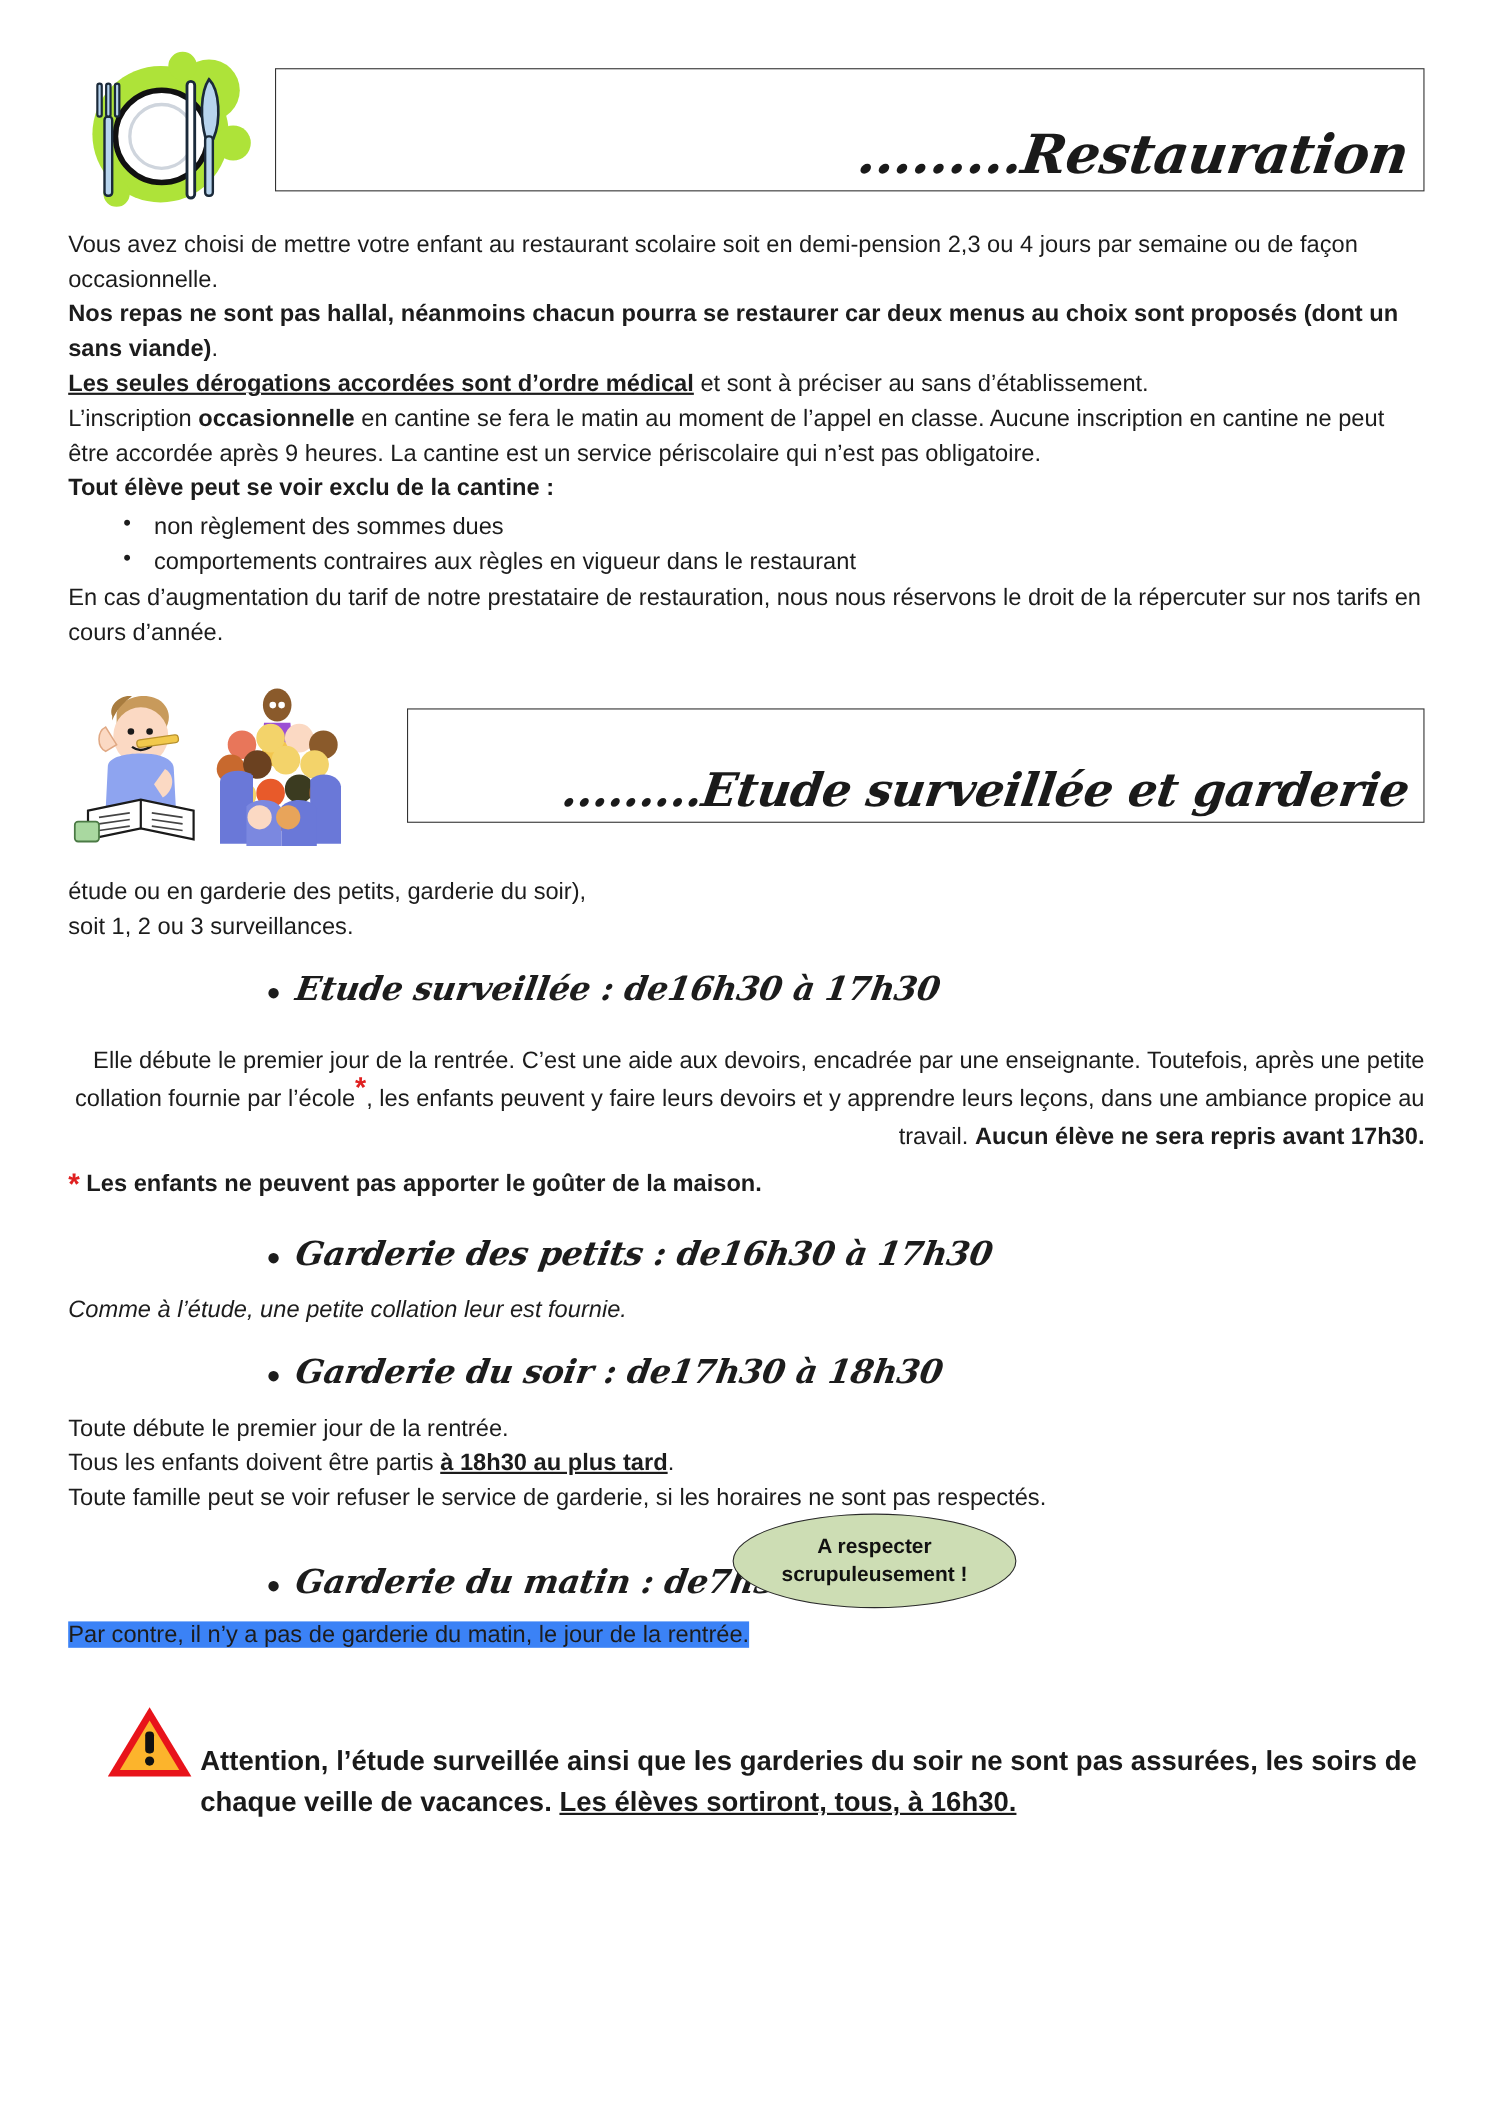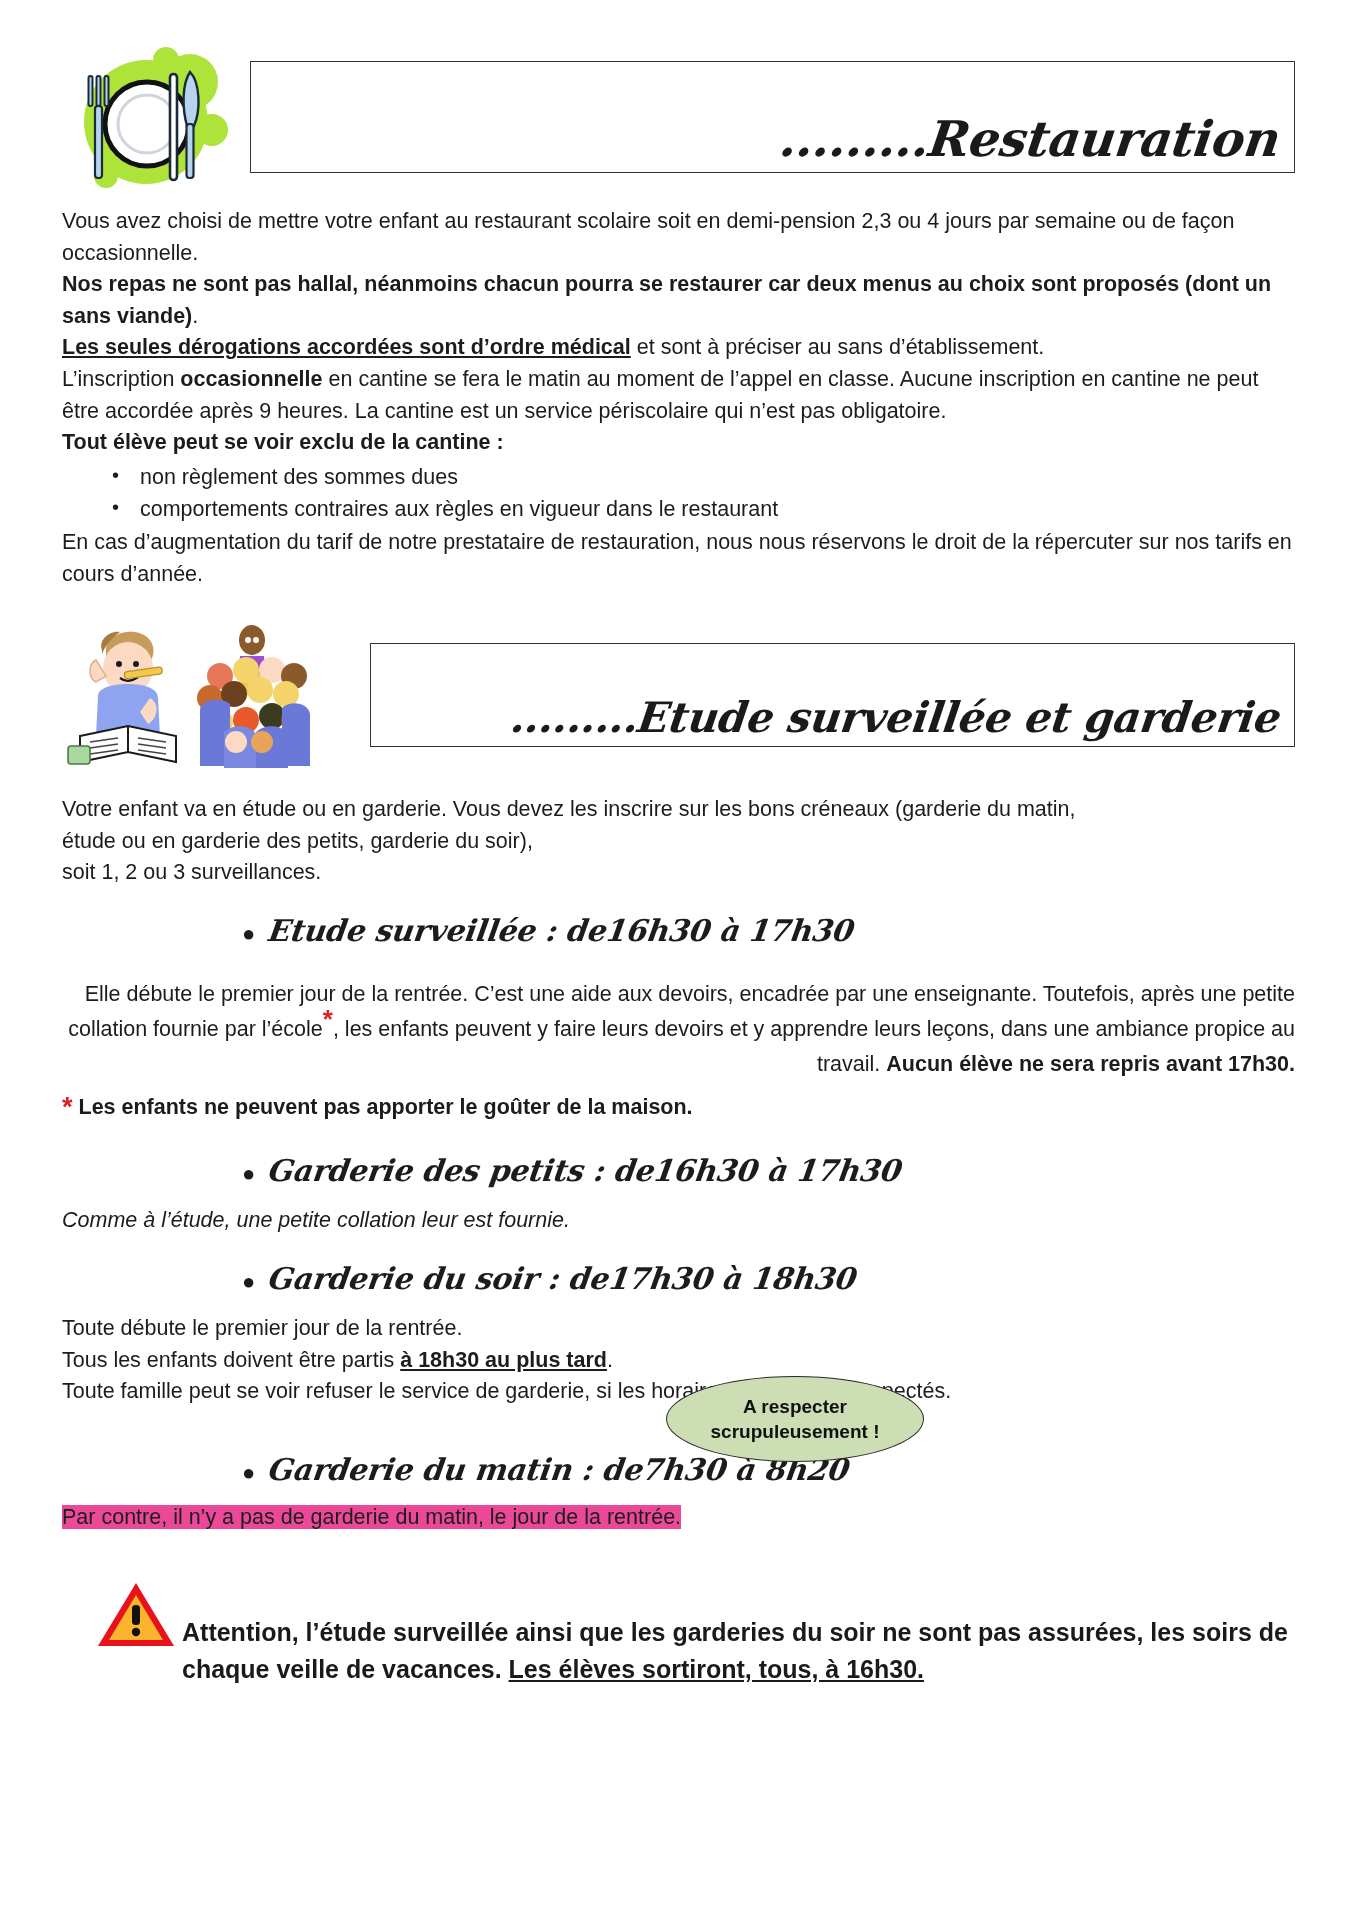--- a/index.html
+++ b/index.html
@@ -76,21 +76,21 @@
     font-size: 26px;
     line-height: 0;
     vertical-align: super;
   }
   .red-star-lead {
     color: #e02020;
     font-weight: 700;
     font-size: 27px;
     vertical-align: -2px;
   }
-  .highlight { background: #ec4899; }
+  .highlight { background: #3b82f6; }
 
   ul.dots {
     margin: 2px 0 0 0;
     padding-left: 78px;
     list-style: none;
   }
   ul.dots li {
     position: relative;
     font-size: 21.5px;
     line-height: 1.52;
@@ -318,21 +318,20 @@
       </svg>
     </div>
 
     <div class="banner-box" style="height:104px;">
       <div class="banner-title" style="font-size:42px;">.........Etude surveillée et garderie</div>
     </div>
   </div>
 
   <div class="body-text" style="margin:24px 62px 0 62px;">
 
-    <p class="para">Votre enfant va en étude ou en garderie. Vous devez les inscrire sur les bons créneaux (garderie du matin,</p>
     <p class="para">étude ou en garderie des petits, garderie du soir),</p>
     <p class="para">soit 1, 2 ou 3 surveillances.</p>
 
     <div class="script-row" style="margin-top:20px;">
       <span class="bullet">●</span>
       <span class="script-head">Etude surveillée : de16h30 à 17h30</span>
     </div>
 
     <p class="para" style="margin-top:24px; line-height:1.62;text-align:right;">
       <span>Elle débute le premier jour de la rentrée. C’est une aide aux devoirs, encadrée par une enseignante. Toutefois, après une petite collation fournie par l’école</span><span class="red-star">*</span><span>, les enfants peuvent y faire leurs devoirs et y apprendre leurs leçons, dans une ambiance propice au travail. </span><b>Aucun élève ne sera repris avant 17h30.</b>

